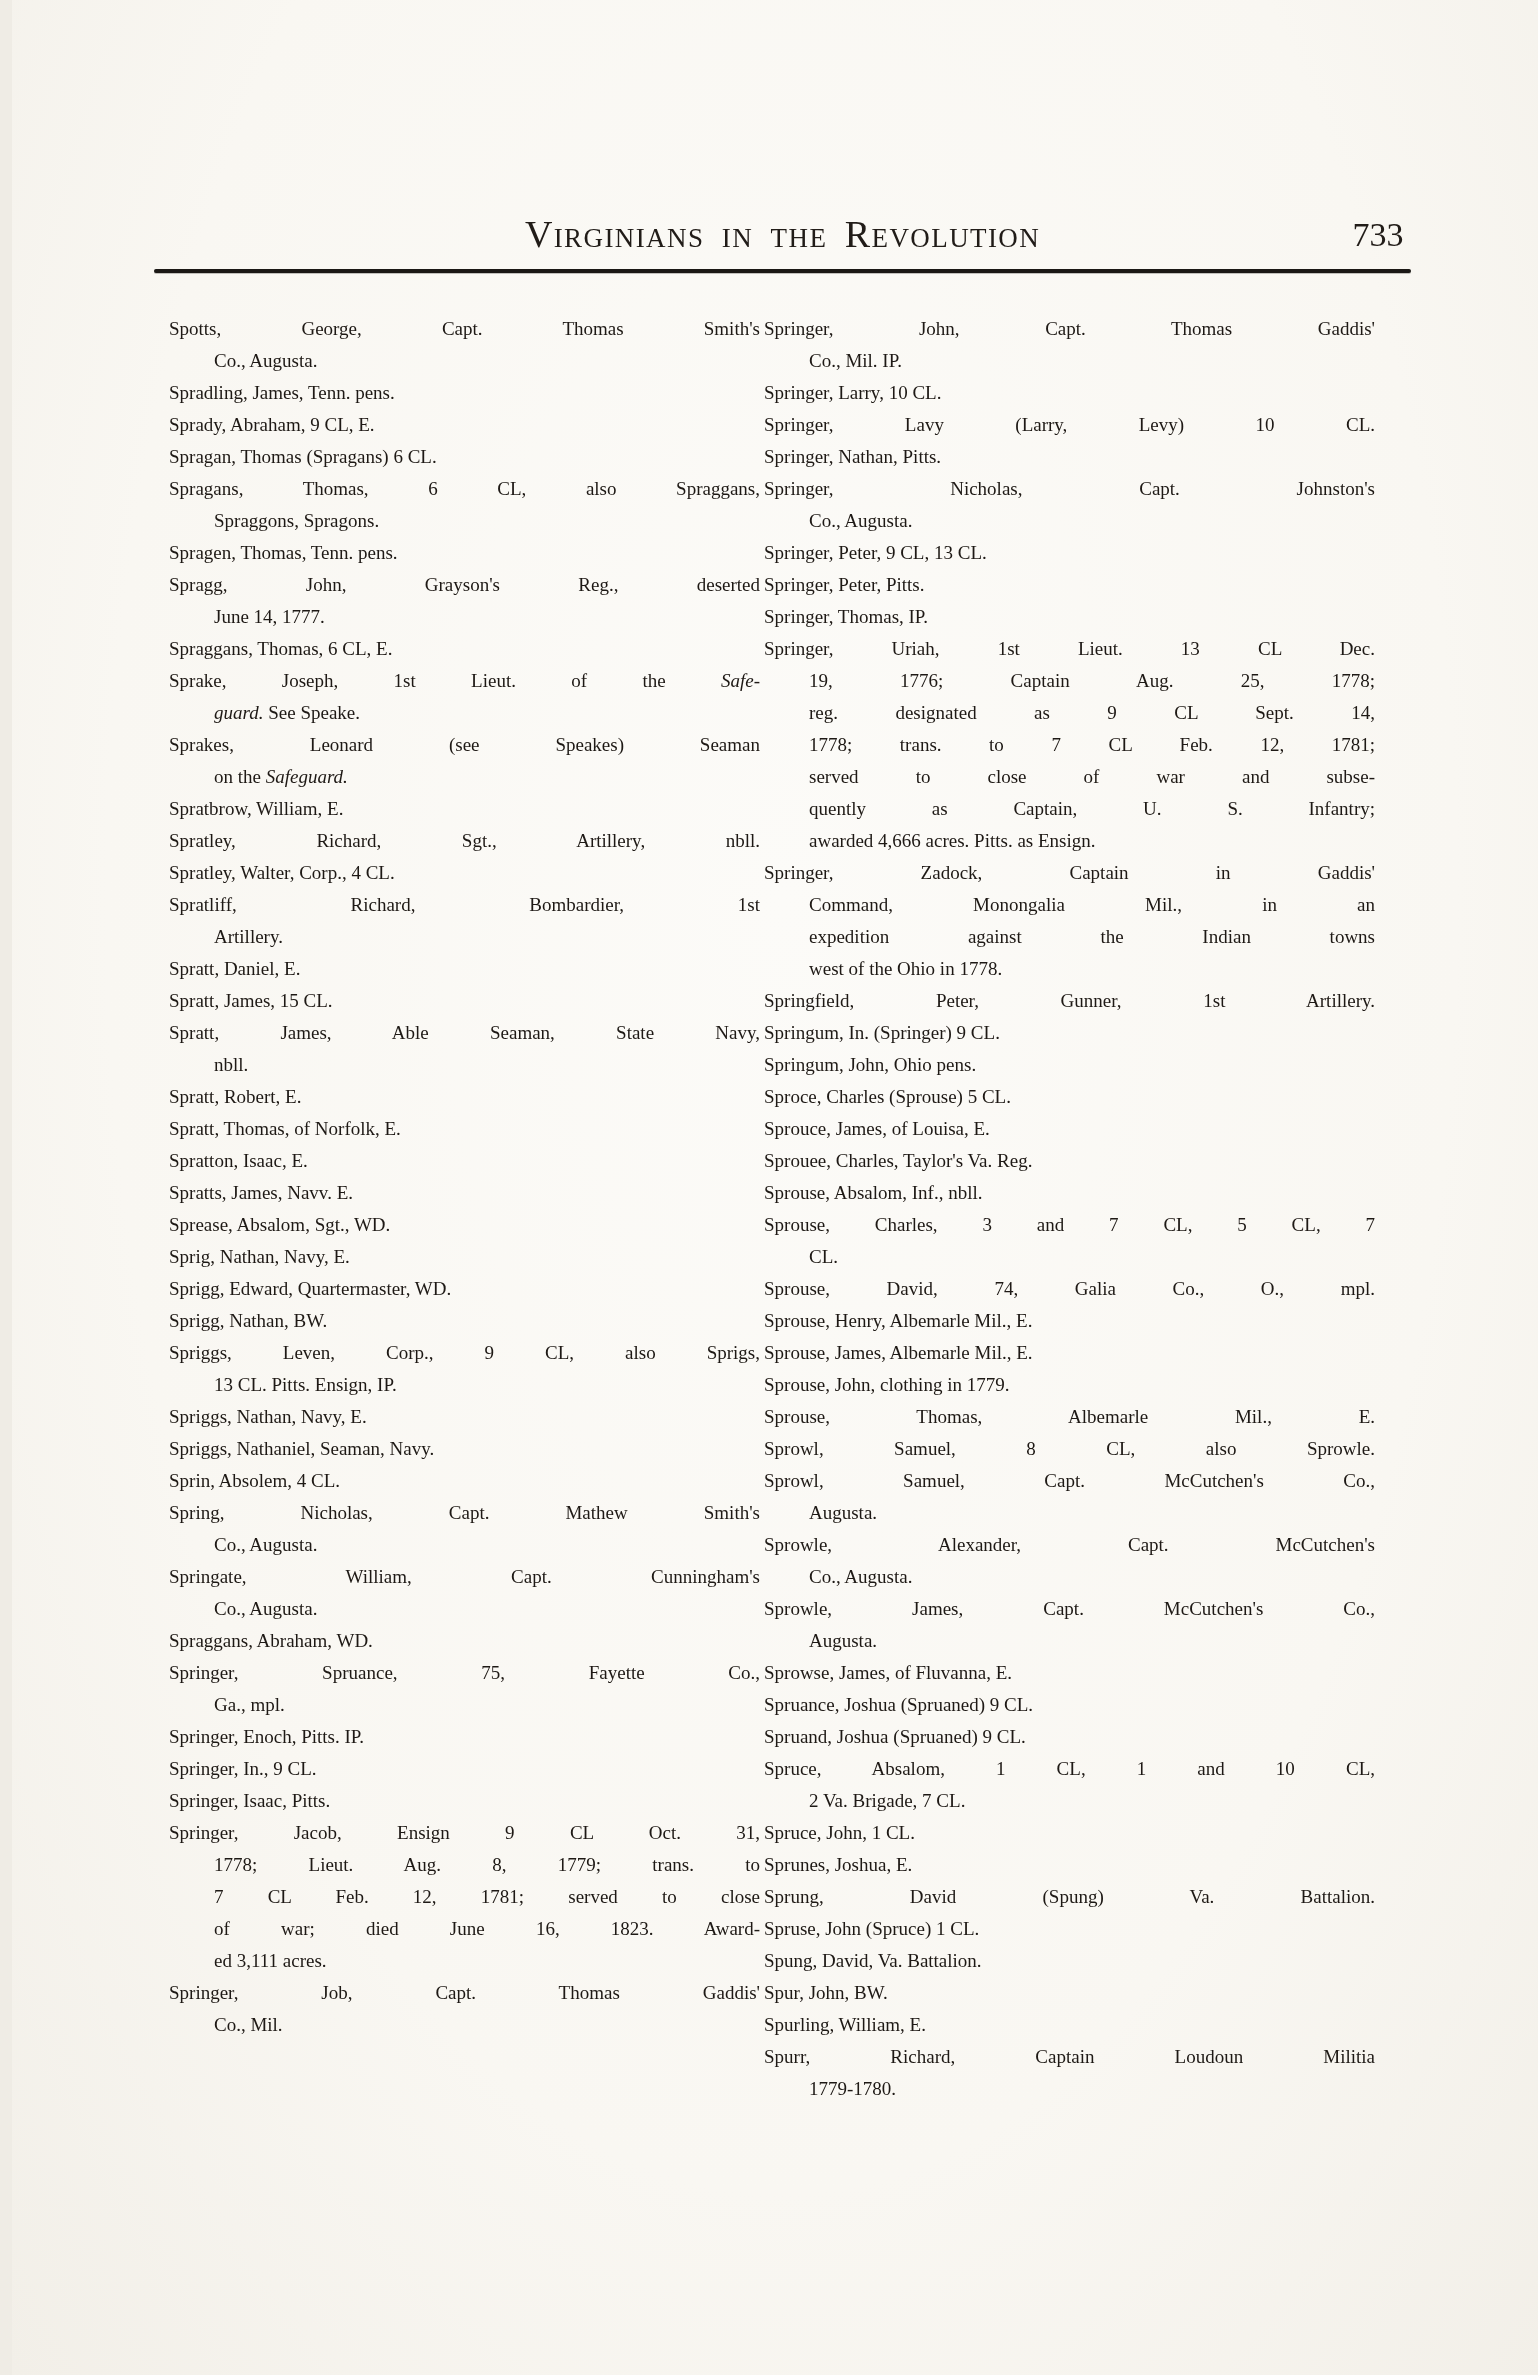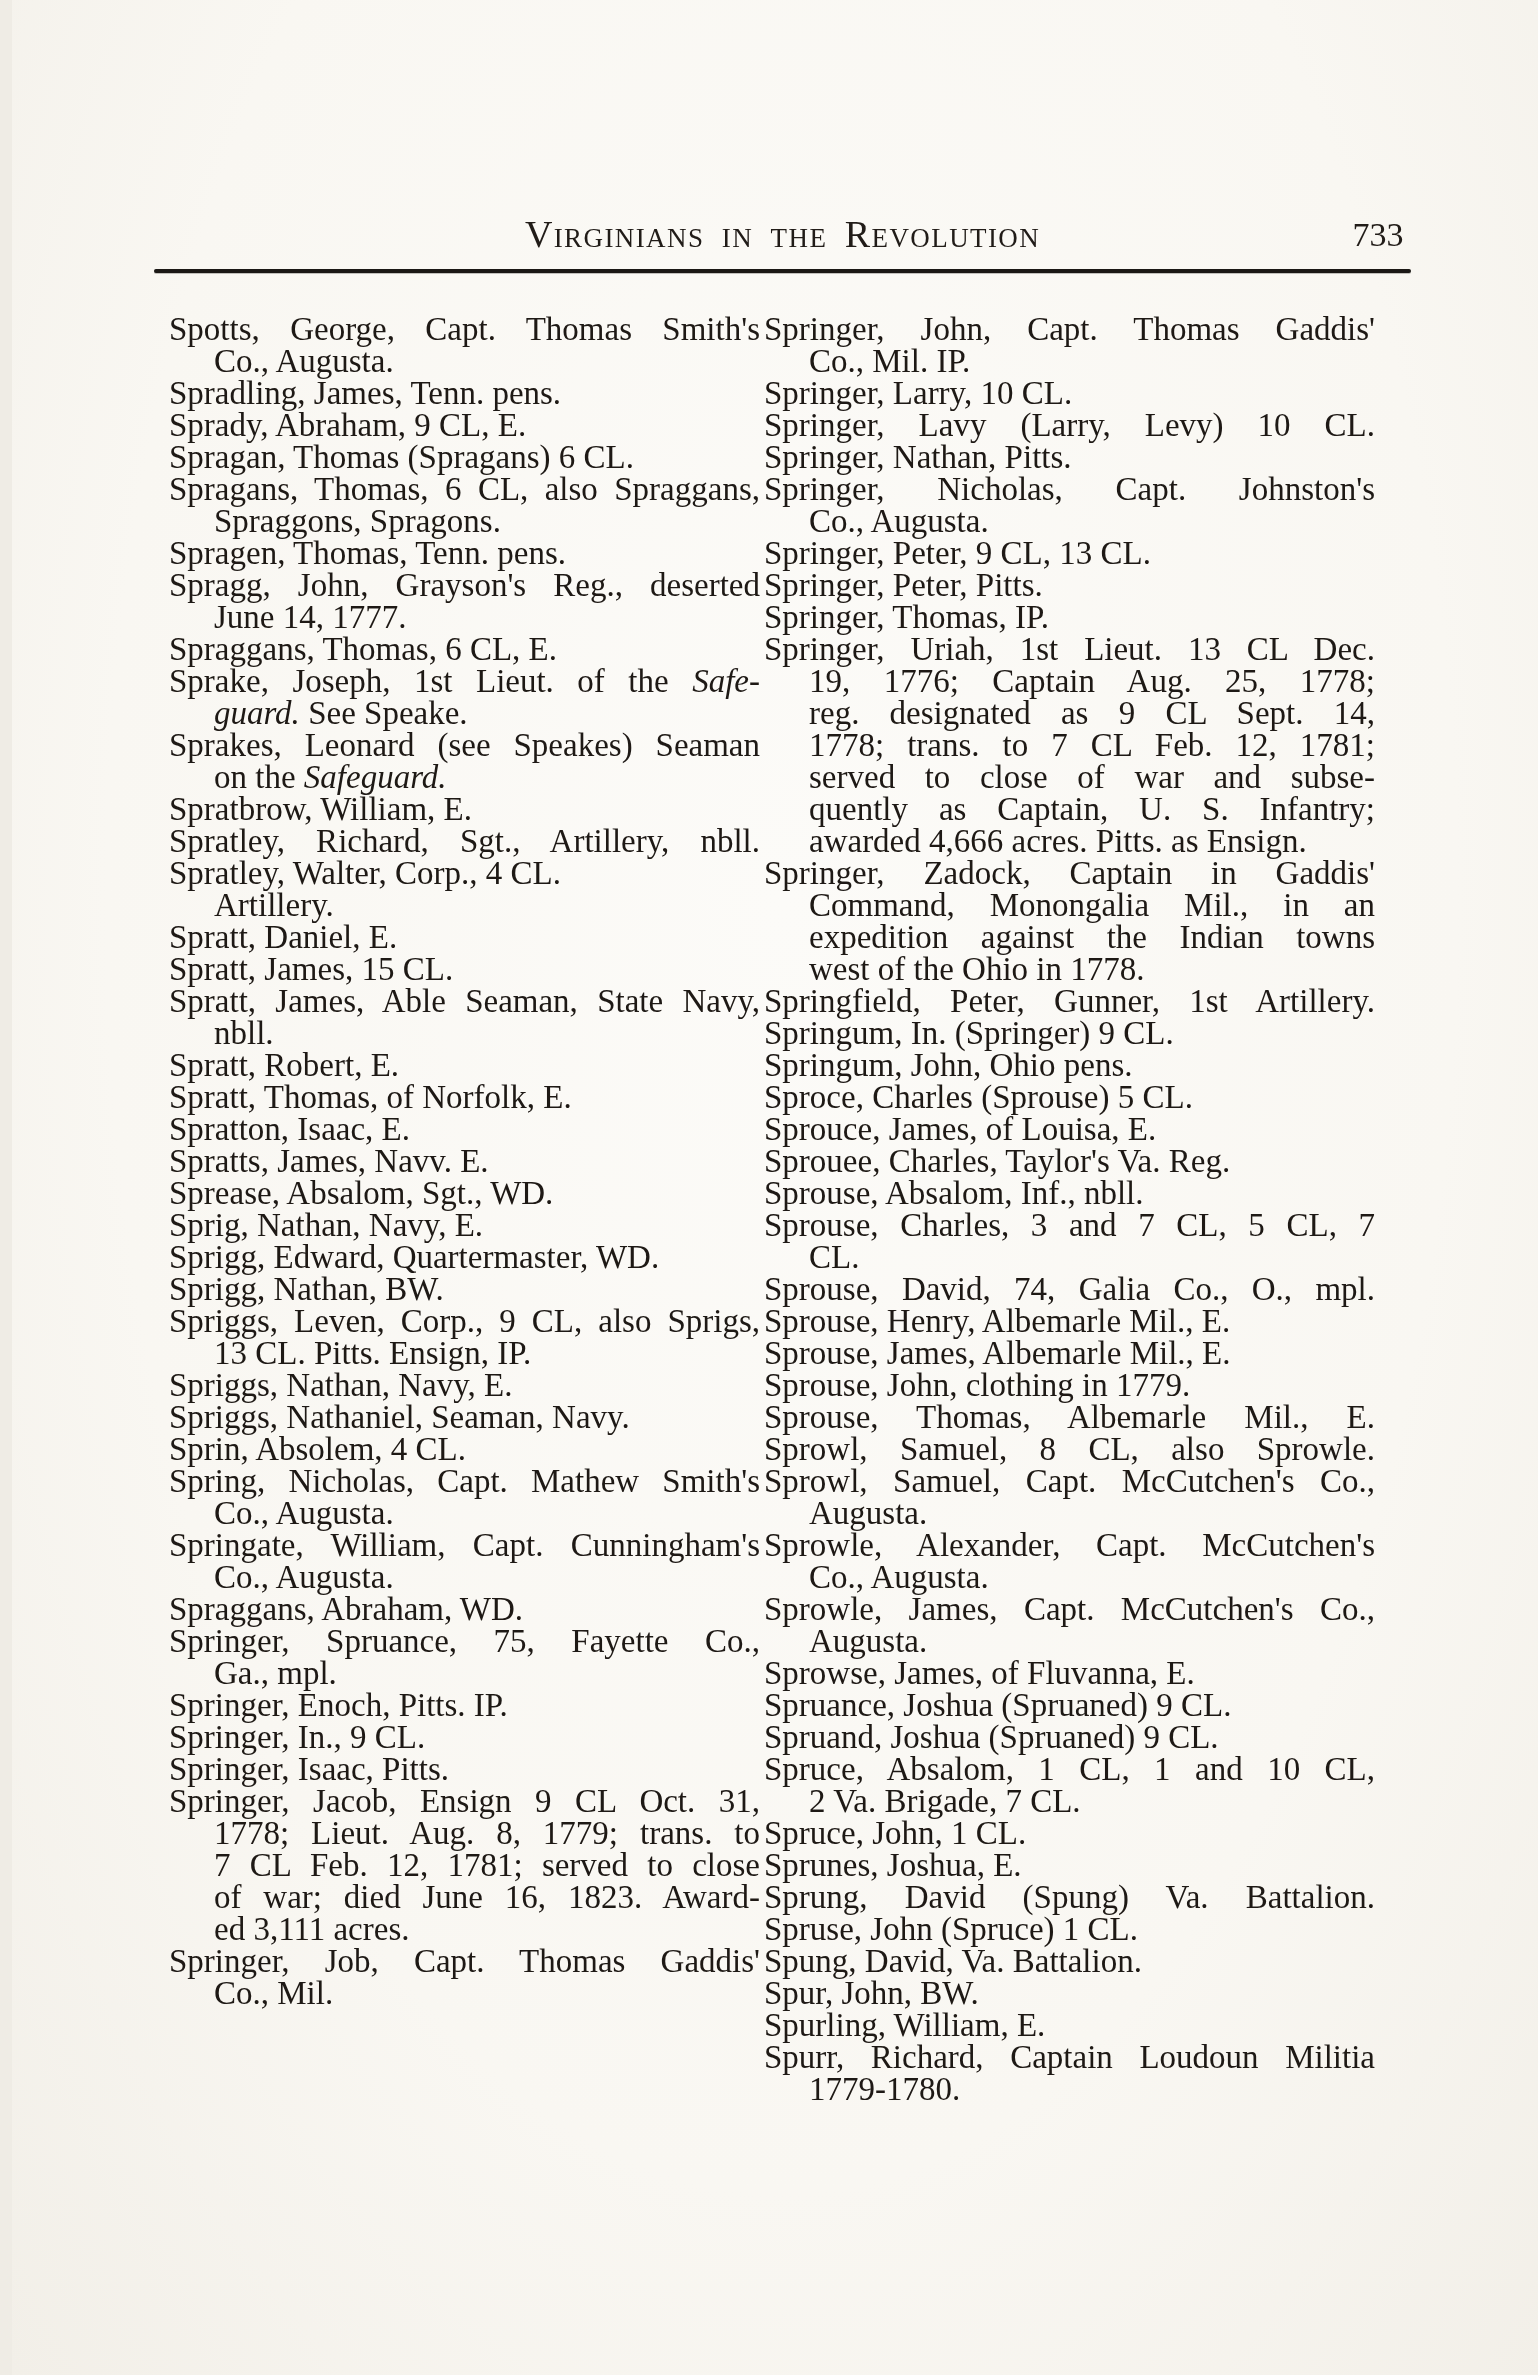--- a/index.html
+++ b/index.html
@@ -30,21 +30,21 @@
     font-size:34px;line-height:49px;
     color:#211c18;
   }
   .rule{
     position:absolute;left:142px;top:269px;width:1257px;height:3.8px;
     background:#1b1815;border-radius:1.9px;
     box-shadow:0 0.9px 0 rgba(27,24,21,.25);
   }
   .col{
     position:absolute;top:313px;
-    font-size:33px;line-height:32px;
+    font-size:19px;line-height:32px;
     color:#1e1915;
   }
   .col-left{left:157px;width:591px;}
   .col-right{left:752px;width:611px;}
   .line{white-space:normal;}
   .line.ind{padding-left:45px;}
   .line.j{text-align:justify;text-align-last:justify;}
   .it{font-style:italic;}
 </style>
 </head>
@@ -68,20 +68,21 @@
       <div class="line j"><span>Spragg, John, Grayson's Reg., deserted</span></div>
       <div class="line ind"><span>June 14, 1777.</span></div>
       <div class="line"><span>Spraggans, Thomas, 6 CL, E.</span></div>
       <div class="line j"><span>Sprake, Joseph, 1st Lieut. of the </span><span class="it">Safe-</span></div>
       <div class="line ind"><span class="it">guard.</span><span> See Speake.</span></div>
       <div class="line j"><span>Sprakes, Leonard (see Speakes) Seaman</span></div>
       <div class="line ind"><span>on the </span><span class="it">Safeguard.</span></div>
       <div class="line"><span>Spratbrow, William, E.</span></div>
       <div class="line j"><span>Spratley, Richard, Sgt., Artillery, nbll.</span></div>
       <div class="line"><span>Spratley, Walter, Corp., 4 CL.</span></div>
+      <div class="line j"><span>Spratliff, Richard, Bombardier, 1st</span></div>
       <div class="line ind"><span>Artillery.</span></div>
       <div class="line"><span>Spratt, Daniel, E.</span></div>
       <div class="line"><span>Spratt, James, 15 CL.</span></div>
       <div class="line j"><span>Spratt, James, Able Seaman, State Navy,</span></div>
       <div class="line ind"><span>nbll.</span></div>
       <div class="line"><span>Spratt, Robert, E.</span></div>
       <div class="line"><span>Spratt, Thomas, of Norfolk, E.</span></div>
       <div class="line"><span>Spratton, Isaac, E.</span></div>
       <div class="line"><span>Spratts, James, Navv. E.</span></div>
       <div class="line"><span>Sprease, Absalom, Sgt., WD.</span></div>

